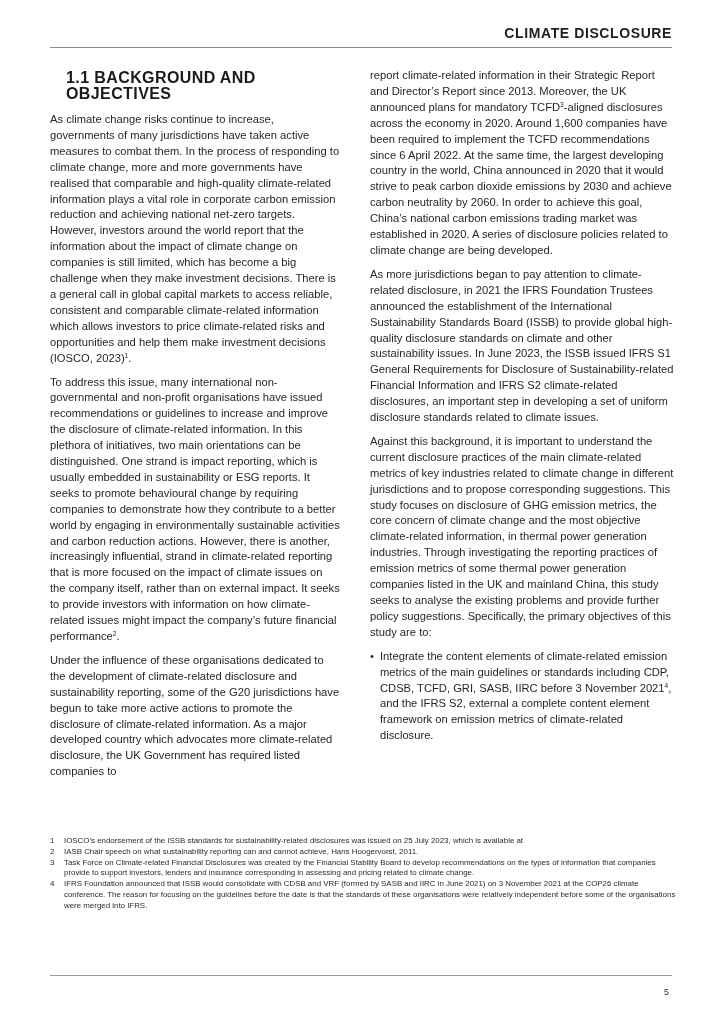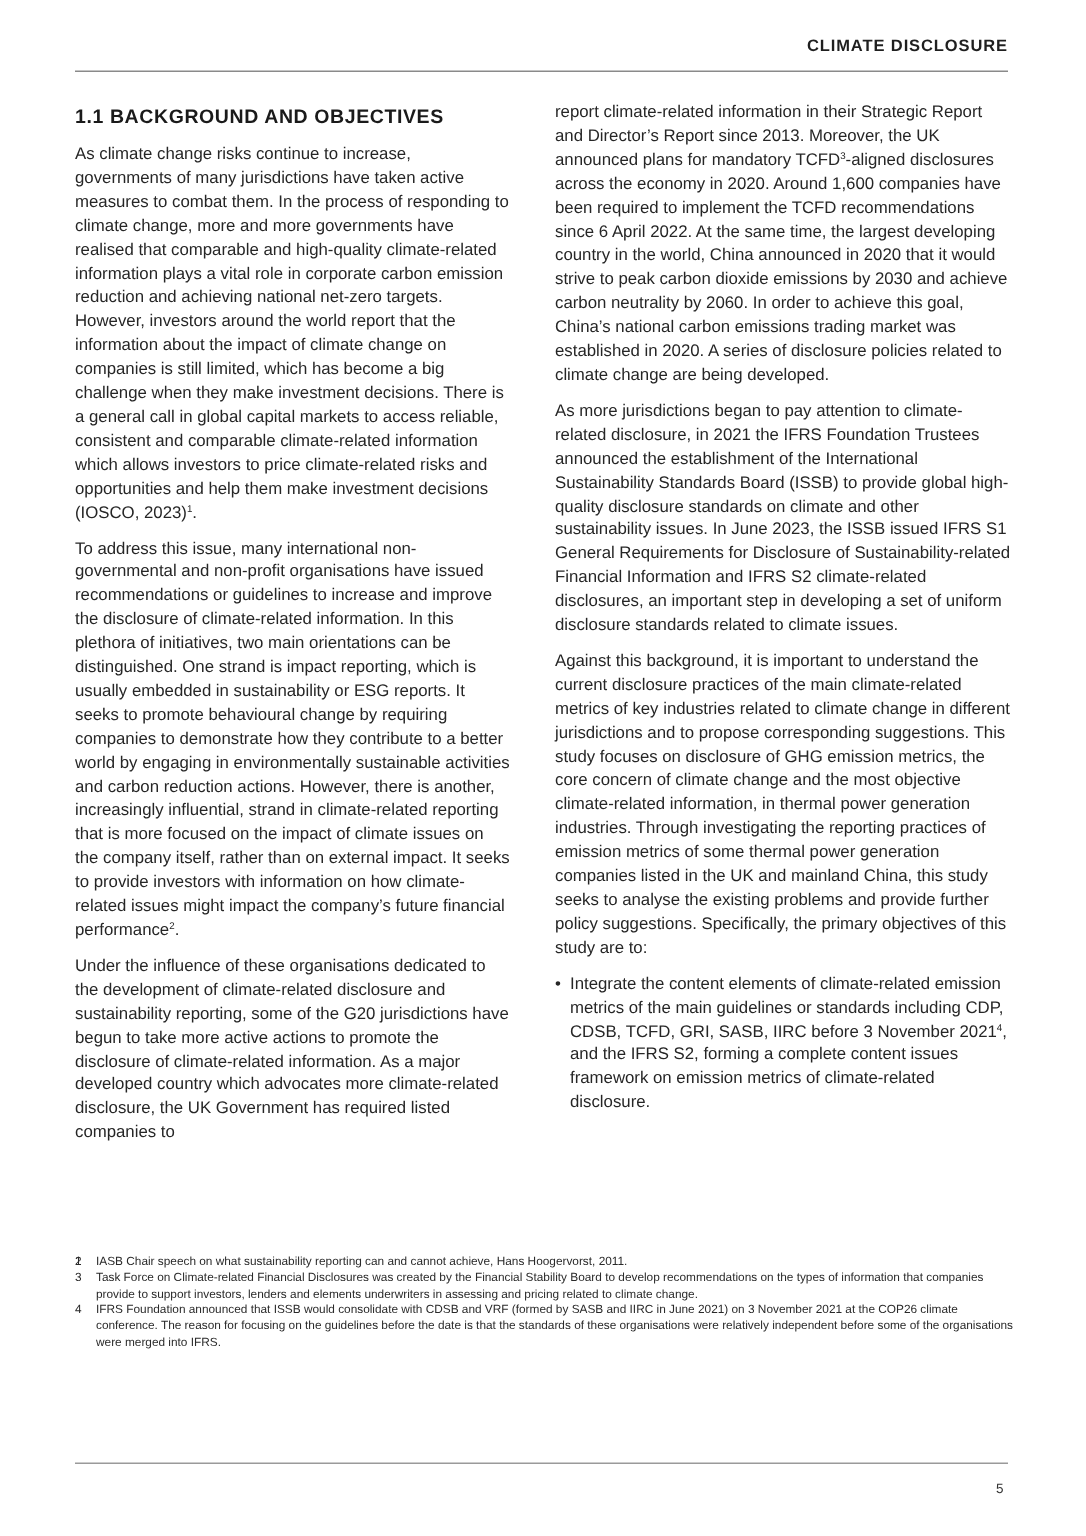--- a/index.html
+++ b/index.html
@@ -1,25 +1,25 @@
 <!DOCTYPE html>
 <html><head>
 <meta charset="utf-8">
 <style>
   html, body { margin: 0; padding: 0; background: #ffffff; }
   body { width: 724px; height: 1024px; position: relative; overflow: hidden;
          font-family: "Liberation Sans", "DejaVu Sans", sans-serif; color: #1f1f1f; }
-  .running-head { position: absolute; top: 25px; right: 52px; font-size: 11px; font-weight: bold;
+  .running-head { position: absolute; top: 25px; right: 52px; font-size: 14px; font-weight: bold;
                   letter-spacing: 0.6px; color: #1f1f1f; }
   .head-rule { position: absolute; top: 47px; left: 50px; width: 622px; height: 1px; background: #8a8a8a; }
   .col { position: absolute; top: 68px; font-size: 11.2px; line-height: 15.9px; color: #262626; }
   .col.left { left: 50px; width: 290px; }
   .col.right { left: 370px; width: 305px; }
   .col p { margin: 0 0 8px 0; }
-  h1.section-title { font-size: 13px; font-weight: bold; letter-spacing: 0.4px; margin: 2px 0 10px 0;
+  h1.section-title { font-size: 16px; font-weight: bold; letter-spacing: 0.4px; margin: 2px 0 10px 16px;
                      color: #1a1a1a; line-height: 16px; }
   sup { font-size: 6.5px; line-height: 0; vertical-align: 4px; }
   ul.objectives { list-style: none; margin: 0; padding: 0; }
   ul.objectives li { position: relative; padding-left: 10px; }
   ul.objectives li .bullet { position: absolute; left: 0; top: 0; }
   .footnotes { position: absolute; top: 836px; left: 50px; width: 630px; font-size: 7.9px; line-height: 10.8px; color: #2a2a2a; }
   .fn { position: relative; padding-left: 14px; }
   .fn .num { position: absolute; left: 0; top: 0; }
   .fn a { color: #4a86b8; text-decoration: none; display: block; }
   .foot-rule { position: absolute; top: 975px; left: 50px; width: 622px; height: 1px; background: #9a9a9a; }
@@ -38,36 +38,37 @@
   <p>Under the influence of these organisations dedicated to the development of climate-related disclosure and sustainability reporting, some of the G20 jurisdictions have begun to take more active actions to promote the disclosure of climate-related information. As a major developed country which advocates more climate-related disclosure, the UK Government has required listed companies to</p>
 </div>
 
 <div class="col right">
   <p><span>report climate-related information in their Strategic Report and Director’s Report since 2013. Moreover, the UK announced plans for mandatory TCFD</span><sup>3</sup><span>-aligned disclosures across the economy in 2020. Around 1,600 companies have been required to implement the TCFD recommendations since 6 April 2022. At the same time, the largest developing country in the world, China announced in 2020 that it would strive to peak carbon dioxide emissions by 2030 and achieve carbon neutrality by 2060. In order to achieve this goal, China’s national carbon emissions trading market was established in 2020. A series of disclosure policies related to climate change are being developed.</span></p>
   <p>As more jurisdictions began to pay attention to climate-related disclosure, in 2021 the IFRS Foundation Trustees announced the establishment of the International Sustainability Standards Board (ISSB) to provide global high-quality disclosure standards on climate and other sustainability issues. In June 2023, the ISSB issued IFRS S1 General Requirements for Disclosure of Sustainability-related Financial Information and IFRS S2 climate-related disclosures, an important step in developing a set of uniform disclosure standards related to climate issues.</p>
   <p>Against this background, it is important to understand the current disclosure practices of the main climate-related metrics of key industries related to climate change in different jurisdictions and to propose corresponding suggestions. This study focuses on disclosure of GHG emission metrics, the core concern of climate change and the most objective climate-related information, in thermal power generation industries. Through investigating the reporting practices of emission metrics of some thermal power generation companies listed in the UK and mainland China, this study seeks to analyse the existing problems and provide further policy suggestions. Specifically, the primary objectives of this study are to:</p>
   <ul class="objectives">
     <li>
       <span class="bullet">•</span>
-      <span>Integrate the content elements of climate-related emission metrics of the main guidelines or standards including CDP, CDSB, TCFD, GRI, SASB, IIRC before 3 November 2021</span><sup>4</sup><span>, and the IFRS S2, forming a complete content issues framework on emission metrics of climate-related disclosure.</span>
+      <span>Integrate the content elements of climate-related emission metrics of the main guidelines or standards including CDP, CDSB, TCFD, GRI, SASB, IIRC before 3 November 2021</span><sup>4</sup><span>, and the IFRS S2, external a complete content element framework on emission metrics of climate-related disclosure.</span>
     </li>
   </ul>
 </div>
 
 <div class="footnotes">
   <div class="fn">
     <span class="num">1</span>
+    <span>IOSCO’s endorsement of the ISSB standards for sustainability-related disclosures was issued on 25 July 2023, which is available at</span>
   </div>
   <div class="fn">
     <span class="num">2</span>
     <span>IASB Chair speech on what sustainability reporting can and cannot achieve, Hans Hoogervorst, 2011.</span>
   </div>
   <div class="fn">
     <span class="num">3</span>
-    <span>Task Force on Climate-related Financial Disclosures was created by the Financial Stability Board to develop recommendations on the types of information that companies provide to support investors, lenders and elements underwriters in assessing and pricing related to climate change.</span>
+    <span>Task Force on Climate-related Financial Disclosures was created by the Financial Stability Board to develop recommendations on the types of information that companies provide to support investors, lenders and insurance corresponding in assessing and pricing related to climate change.</span>
   </div>
   <div class="fn">
     <span class="num">4</span>
     <span>IFRS Foundation announced that ISSB would consolidate with CDSB and VRF (formed by SASB and IIRC in June 2021) on 3 November 2021 at the COP26 climate conference. The reason for focusing on the guidelines before the date is that the standards of these organisations were relatively independent before some of the organisations were merged into IFRS.</span>
   </div>
 </div>
 
 <div class="foot-rule"></div>
 <div class="page-num">5</div>
 

